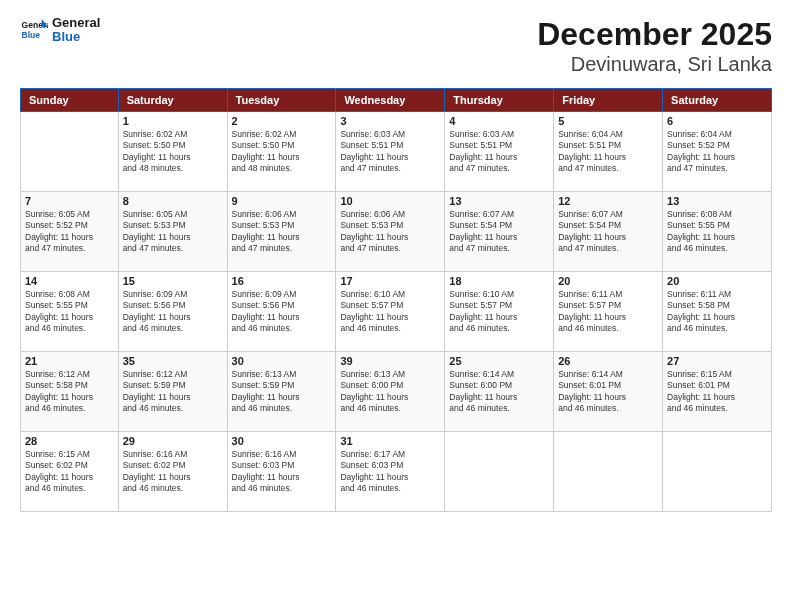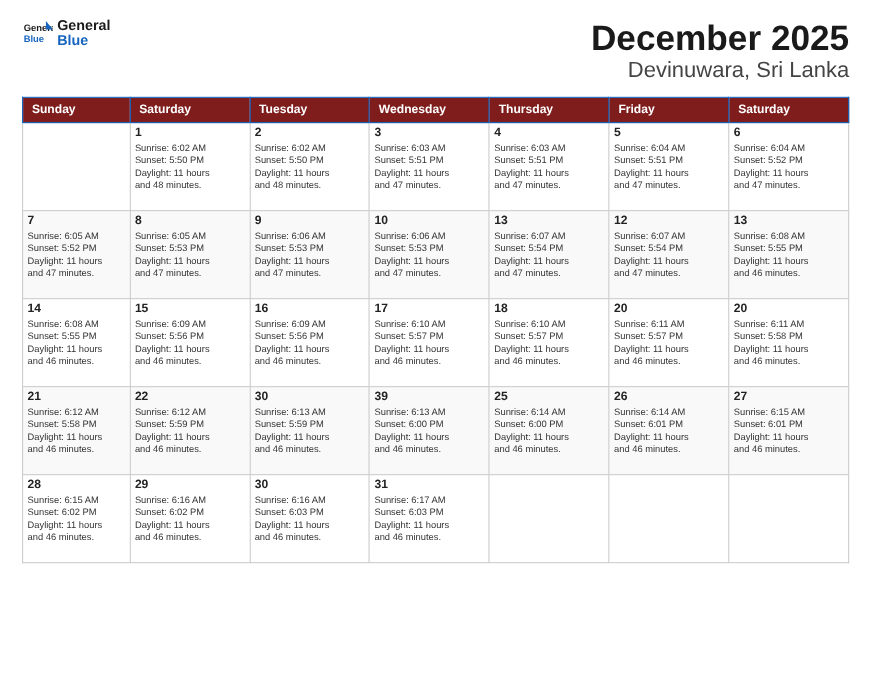--- a/index.html
+++ b/index.html
@@ -206,21 +206,21 @@
             <span class="day-num">20</span>
             <div class="cell-info">Sunrise: 6:11 AM<br>Sunset: 5:58 PM<br>Daylight: 11 hours<br>and 46 minutes.</div>
           </td>
         </tr>
         <tr>
           <td>
             <span class="day-num">21</span>
             <div class="cell-info">Sunrise: 6:12 AM<br>Sunset: 5:58 PM<br>Daylight: 11 hours<br>and 46 minutes.</div>
           </td>
           <td>
-            <span class="day-num">22</span>
+            <span class="day-num">35</span>
             <div class="cell-info">Sunrise: 6:12 AM<br>Sunset: 5:59 PM<br>Daylight: 11 hours<br>and 46 minutes.</div>
           </td>
           <td>
             <span class="day-num">30</span>
             <div class="cell-info">Sunrise: 6:13 AM<br>Sunset: 5:59 PM<br>Daylight: 11 hours<br>and 46 minutes.</div>
           </td>
           <td>
             <span class="day-num">39</span>
             <div class="cell-info">Sunrise: 6:13 AM<br>Sunset: 6:00 PM<br>Daylight: 11 hours<br>and 46 minutes.</div>
           </td>

